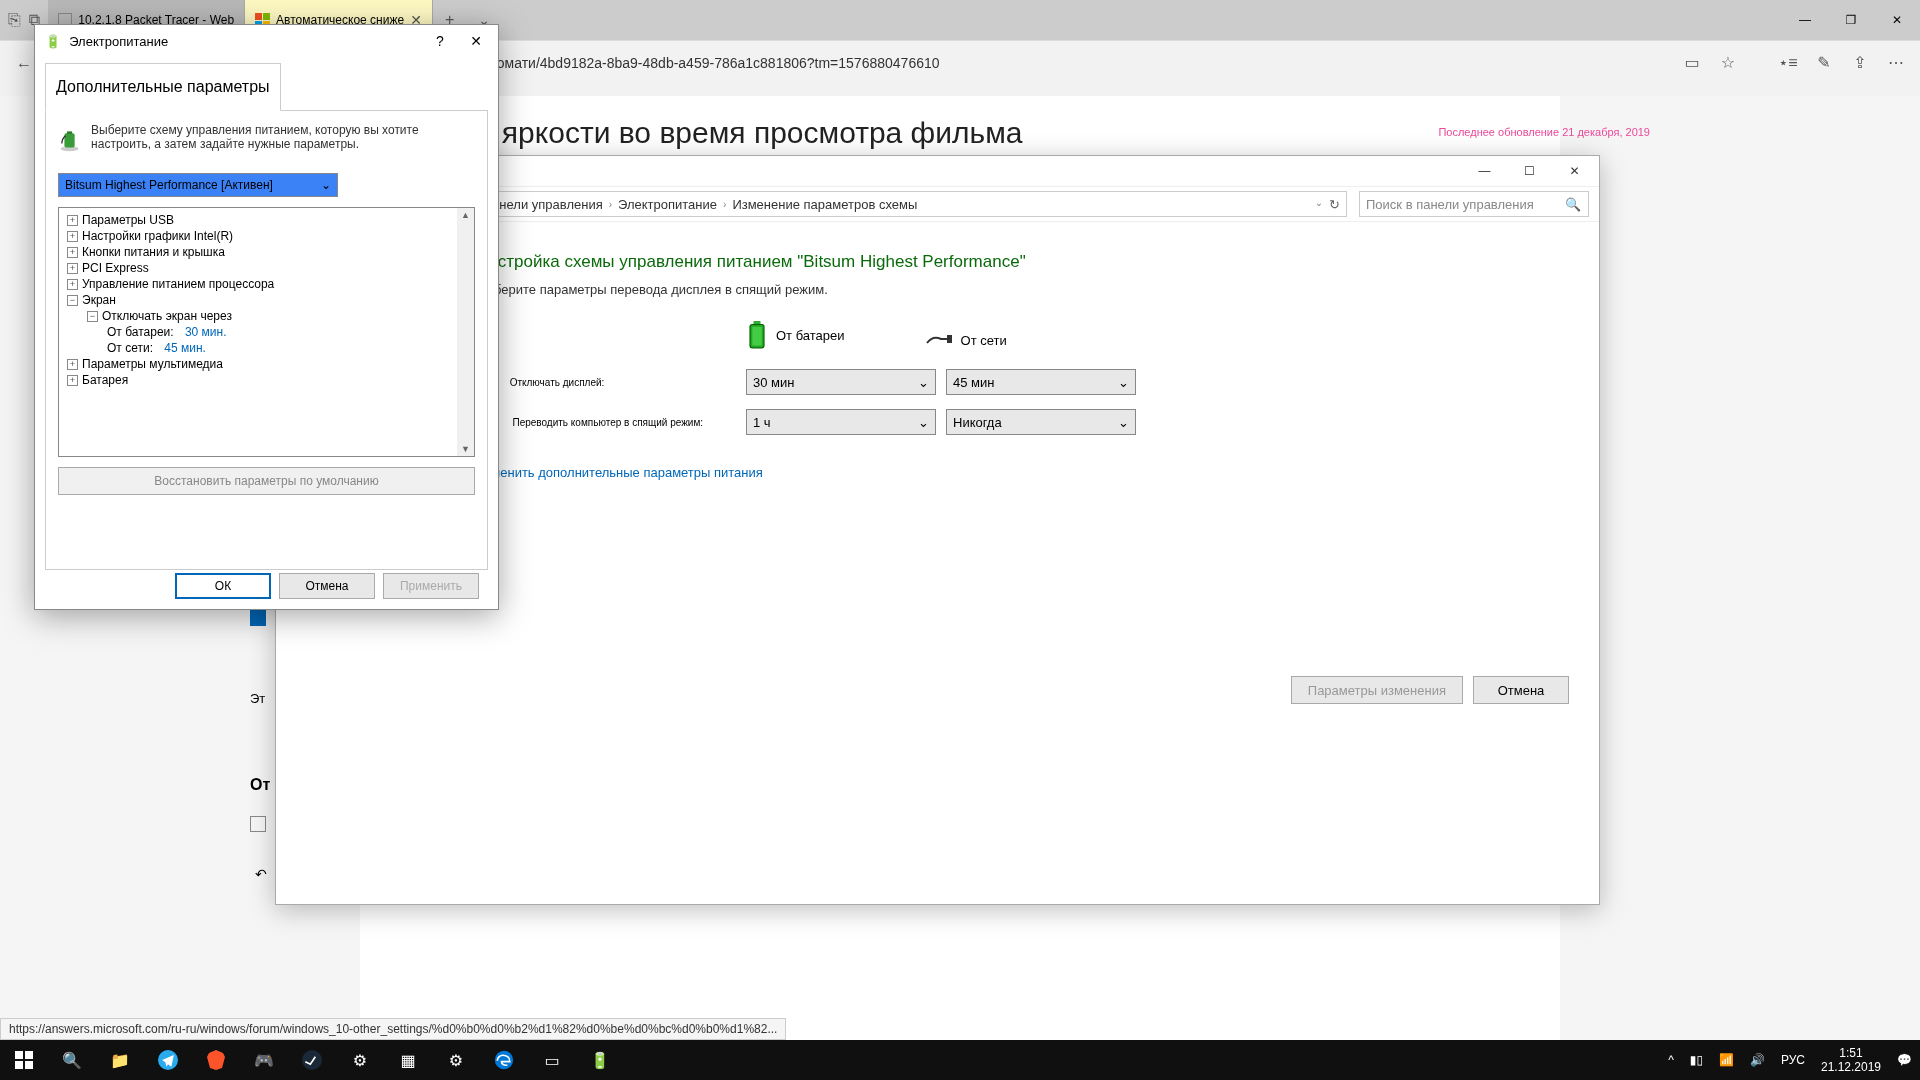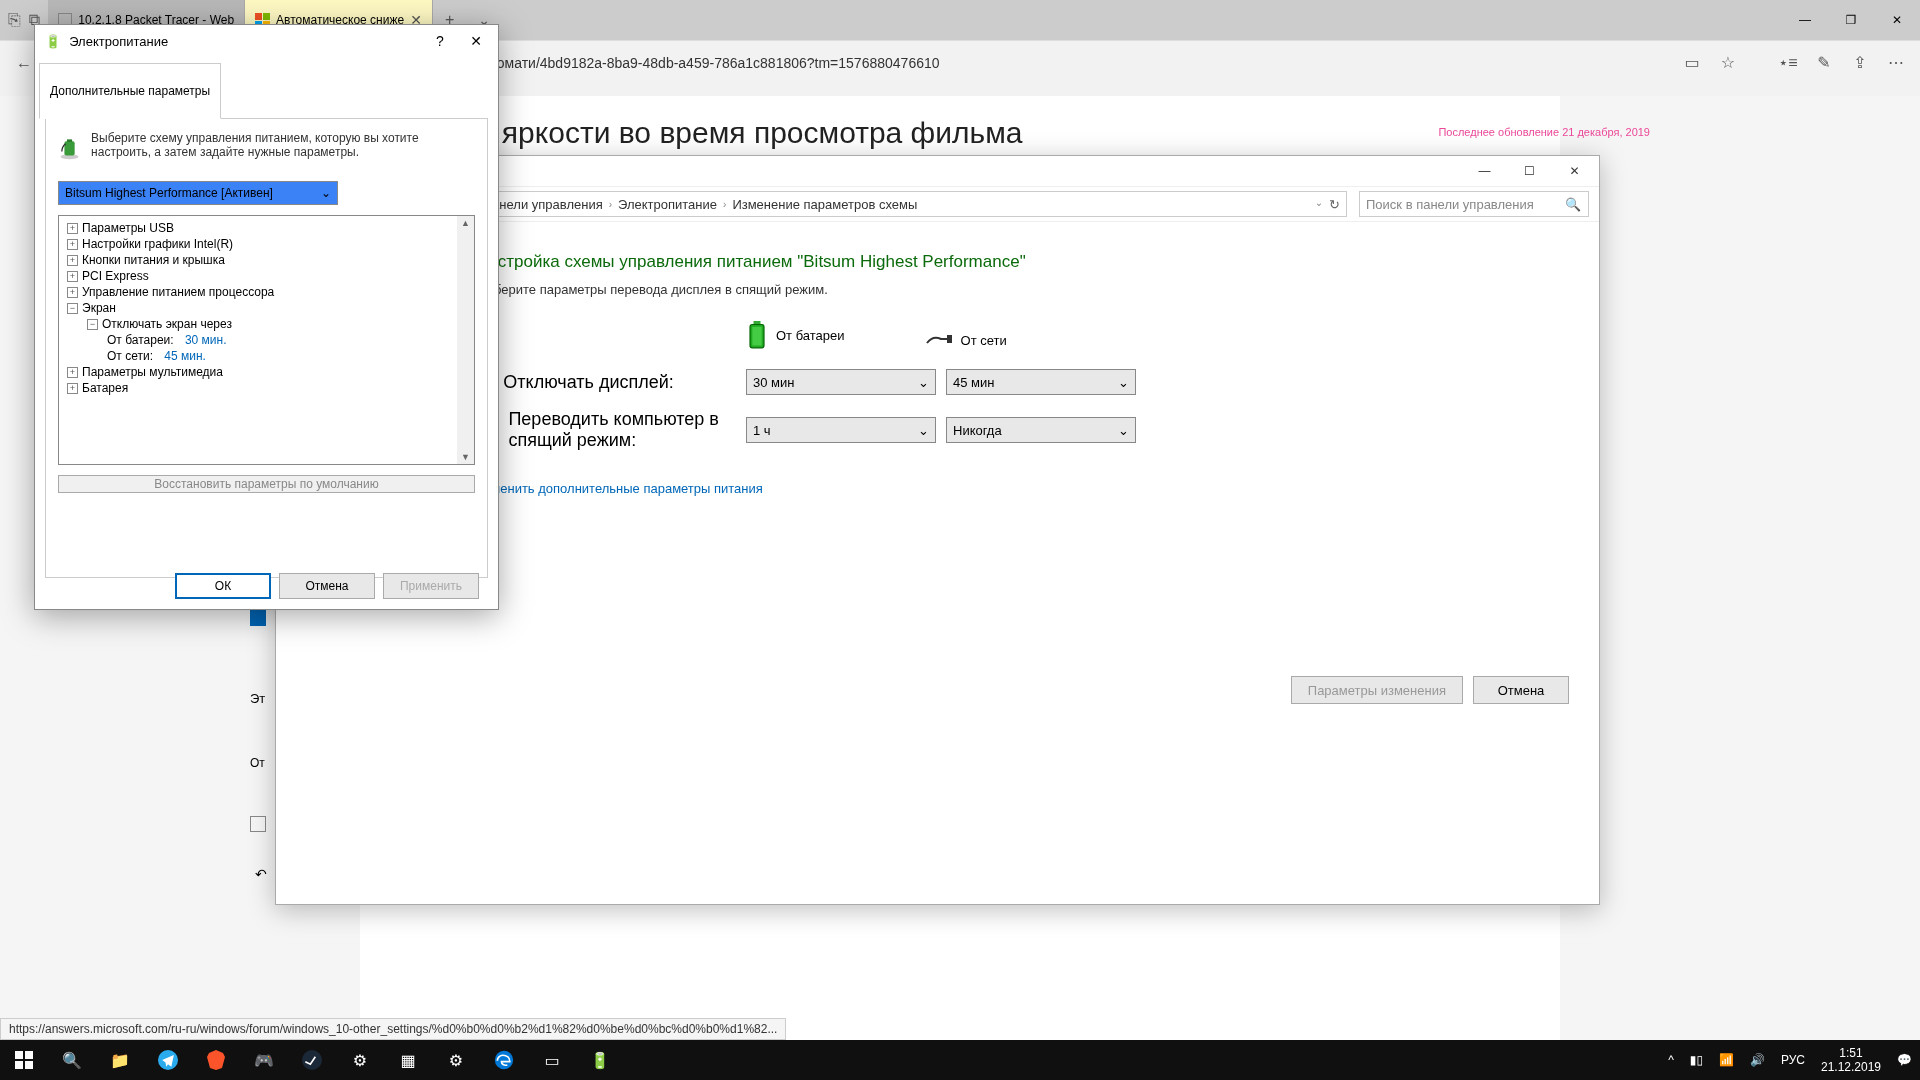--- a/index.html
+++ b/index.html
@@ -34,48 +34,48 @@
 .cp-titlebar-title { position: absolute; left: 10px; top: 6px; font-size: 12px; color: #555; display:flex; align-items:center; gap:6px;}
 .cp-breadcrumb { height: 36px; border-top: 1px solid #eee; border-bottom: 1px solid #eee; display: flex; align-items: center; padding: 0 10px; gap: 4px; font-size: 13px; }
 .cp-crumb { color: #333; padding: 4px 6px; }
 .cp-chev { color: #888; font-size: 10px; }
 .cp-bc-box { flex: 1; border: 1px solid #ccc; height: 26px; display: flex; align-items: center; padding: 0 6px; margin-right:8px;}
 .cp-search { width: 230px; border: 1px solid #ccc; height: 26px; display: flex; align-items: center; padding: 0 6px; color: #888; font-size: 13px; justify-content: space-between;}
 .cp-body { padding: 30px 200px 20px 200px; }
 .cp-heading { color: #0b6a0b; font-size: 17px; margin-bottom: 10px; }
 .cp-sub { font-size: 13px; color: #333; margin-bottom: 24px; }
 .cp-row { display: flex; align-items: center; margin-bottom: 14px; gap: 10px; }
-.cp-row-label { width: 260px; font-size: 18px; display: flex; align-items: flex-start; gap: 10px; }
+.cp-row-label { width: 260px; font-size: 10px; display: flex; align-items: center; gap: 24px; }
 .cp-select { width: 190px; height: 26px; border: 1px solid #888; background: #e8e8e8; font-size: 13px; padding: 0 6px; display: flex; align-items: center; justify-content: space-between; }
 .cp-header-icons { display: flex; gap: 80px; margin-left: 270px; margin-bottom: 20px; font-size: 13px; align-items: flex-end; }
 .cp-header-icons > div { display: flex; align-items: center; gap: 8px; }
 .cp-link { color: #0067b8; font-size: 13px; margin-top: 30px; cursor: pointer; }
 .cp-buttons { position: absolute; bottom: 200px; right: 30px; display: flex; gap: 10px; }
 .cp-btn { min-width: 96px; height: 28px; border: 1px solid #aaa; background: #e8e8e8; font-size: 13px; display: flex; align-items: center; justify-content: center; padding: 0 16px; }
 .cp-btn.disabled { color: #999; }
 .battery-svg { width:22px; height:28px; }
 .plug-svg { width:28px; height:18px; }
 
 
 .po-dialog { position: absolute; top: 24px; left: 34px; width: 465px; height: 586px; background: #fff; border: 1px solid #888; box-shadow: 0 6px 30px rgba(0,0,0,.35); }
 .po-titlebar { height: 32px; display: flex; align-items: center; padding: 0 4px 0 10px; font-size: 13px; }
 .po-titlebar .title { flex: 1; display: flex; align-items: center; gap: 8px; }
 .po-titlebar .tbtn { width: 36px; height: 28px; display: flex; align-items: center; justify-content: center; font-size: 14px; }
-.po-tab { border: 1px solid #ccc; background: #fff; display: inline-block; padding: 20px 10px; font-size: 12px; margin: 6px 0 0 4px; border-bottom: 1px solid #fff; position: relative; z-index: 2; }
+.po-tab { border: 1px solid #ccc; background: #fff; display: inline-block; padding: 14px 10px; font-size: 16px; margin: 6px 0 0 10px; border-bottom: 1px solid #fff; position: relative; z-index: 2; }
 .po-panel { border: 1px solid #ccc; margin: -1px 10px 10px 10px; padding: 12px; height: 460px; position: relative; }
 .po-desc { display: flex; gap: 10px; font-size: 12px; color: #333; margin-bottom: 14px; }
 .po-plan-select { border: 1px solid #888; background: #3b82f6; height: 24px; width: 280px; font-size: 12px; padding: 0 6px; display: flex; align-items: center; justify-content: space-between; margin-bottom: 10px; }
 .po-tree { border: 1px solid #888; height: 250px; overflow: auto; font-size: 12px; padding: 4px 2px; position: relative; }
 .po-tree-item { display: flex; align-items: center; gap: 4px; padding: 1px 2px; }
 .po-tree .expander { width: 11px; height: 11px; border: 1px solid #888; display: inline-flex; align-items: center; justify-content: center; font-size: 9px; line-height: 1; color: #555; }
 .po-indent-1 { padding-left: 6px; }
 .po-indent-2 { padding-left: 26px; }
 .po-indent-3 { padding-left: 46px; }
 .po-val { color: #0067b8; }
-.po-restore { width: 100%; height: 18px; border: 1px solid #aaa; background: #f0f0f0; color: #888; font-size: 12px; margin-top: 10px; }
+.po-restore { width: 100%; height: 28px; border: 1px solid #aaa; background: #f0f0f0; color: #888; font-size: 12px; margin-top: 10px; }
 .po-dlg-buttons { position: absolute; bottom: 10px; right: 19px; display: flex; gap: 8px; }
 .po-dlg-btn { width: 96px; height: 26px; border: 1px solid #aaa; background: #e8e8e8; font-size: 12px; display: flex; align-items: center; justify-content: center; }
 .po-dlg-btn.primary { border: 2px solid #0067b8; background: #fff; }
 .po-dlg-btn.disabled { color: #aaa; }
 .scrollbar-fake { position:absolute; right:0; top:0; bottom:0; width:17px; background:#f0f0f0; display:flex; flex-direction:column; justify-content:space-between; align-items:center; }
 .scrollbar-fake .arrow { font-size:9px; color:#666; padding:2px 0;}
 
 
 .status-bar { position: absolute; bottom: 40px; left: 0; background: #f5f5f5; border: 1px solid #ccc; font-size: 12px; padding: 3px 8px; color: #333; max-width: 1100px; white-space: nowrap; overflow: hidden; text-overflow: ellipsis; }
 
@@ -140,21 +140,21 @@
     </div>
   </div>
 </div>
 
 <div class="page-content">
   <div class="article-area">
     <div class="article-title">ижение яркости во время просмотра фильма</div>
     <div class="article-meta">Последнее обновление 21 декабря, 2019</div>
     <div style="position:absolute; left:250px; top:480px; width:16px; height:50px; background:#0067b8;"></div>
     <div style="position:absolute; left:250px; top:595px; font-size:13px;">Эт</div>
-    <div style="position:absolute; left:250px; top:660px; font-size:12px; font-weight:400;">От</div>
+    <div style="position:absolute; left:250px; top:680px; font-size:16px; font-weight:700;">От</div>
     <div style="position:absolute; left:250px; top:720px; width:16px; height:16px; border:1px solid #888;"></div>
     <div style="position:absolute; left:255px; top:770px; font-size:14px;">↶</div>
   </div>
 </div>
 
 <div class="cp-window">
   <div class="cp-titlebar">
     <div class="cp-titlebar-title">
         <span>🔋</span>
         <span>мы</span>

